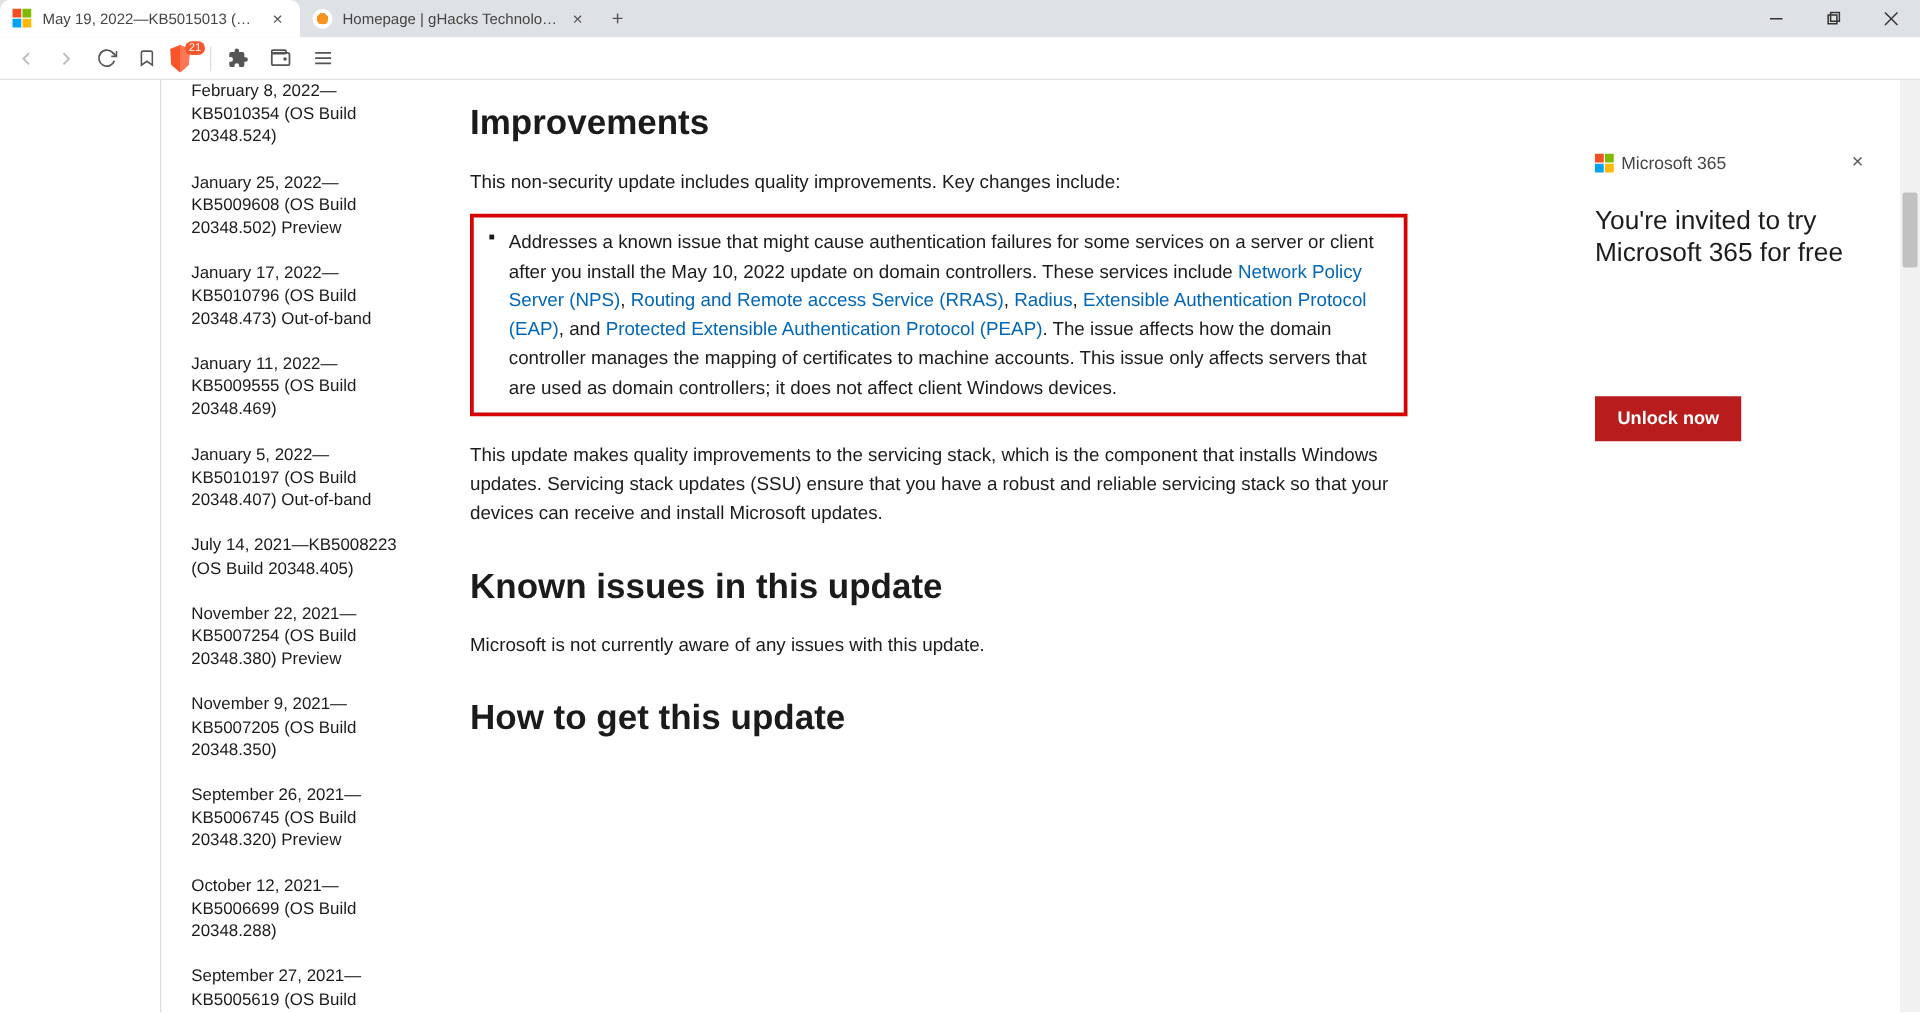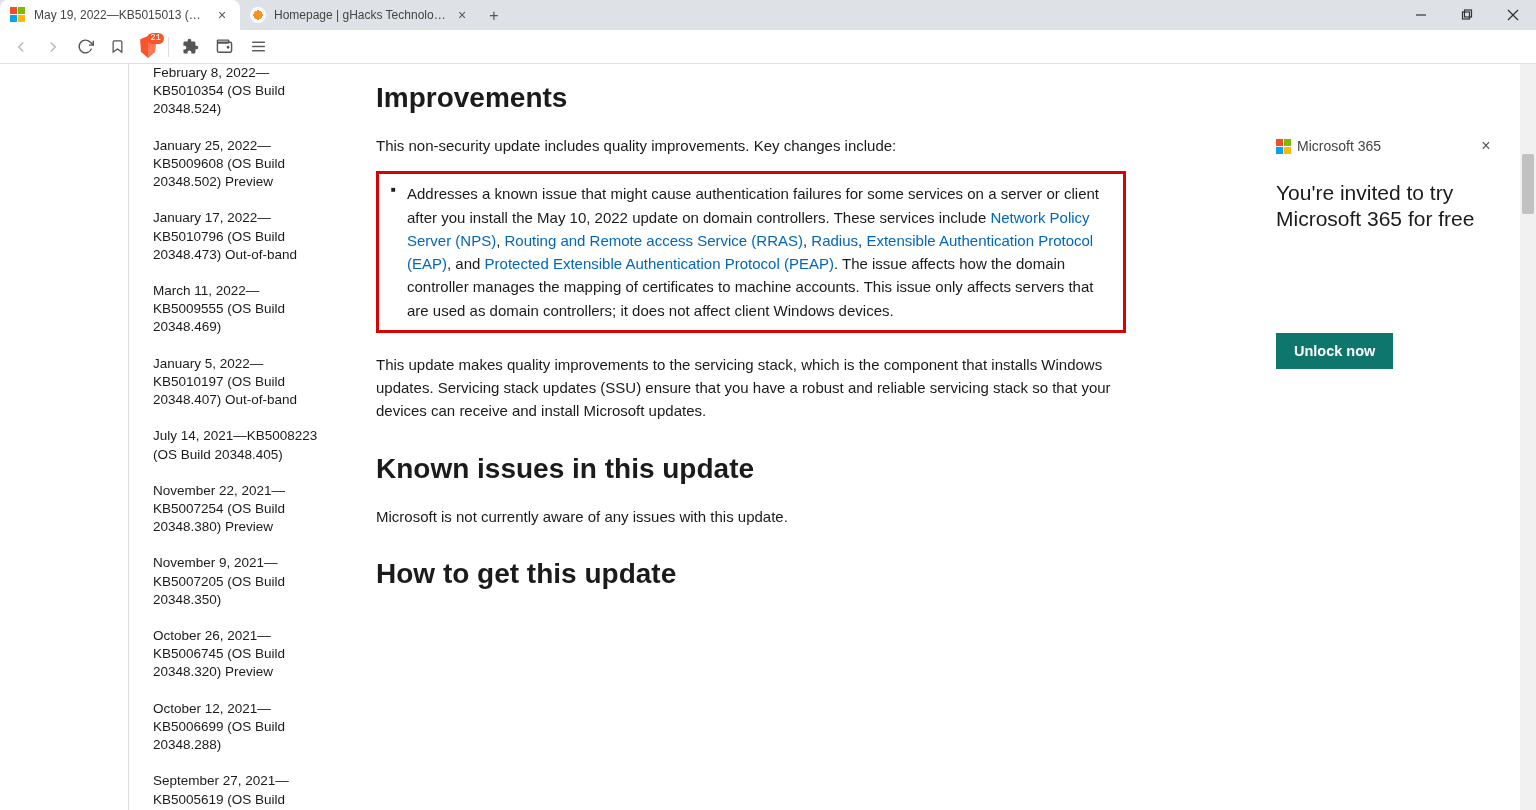--- a/index.html
+++ b/index.html
@@ -18,21 +18,21 @@
 .win-btn svg { width: 12px; height: 12px; }
 
 .toolbar { height: 34px; background: #fff; border-bottom: 1px solid #e0e0e0; display: flex; align-items: center; padding: 0 6px; gap: 2px; }
 .tool-btn { width: 30px; height: 30px; display: flex; align-items: center; justify-content: center; color: #555; border-radius: 14px; cursor: pointer; }
 .tool-btn.disabled { color: #bbb; }
 .url-bar { flex: 1; height: 28px; background: #fff; display: flex; align-items: center; padding: 0 10px; margin: 0 4px; }
 .lock-icon { color: #666; margin-right: 10px; }
 .url-text { font-size: 14px; color: #444; }
 .url-text .domain { color: #222; }
 .right-tools { display: flex; align-items: center; gap: 4px; padding-right: 4px; }
-.shield-badge { position: relative; display: flex; align-items: center; justify-content: center; width: 28px; height: 28px; font-family: Liberation Mono, monospace; }
+.shield-badge { position: relative; display: flex; align-items: center; justify-content: flex-start; width: 28px; height: 28px; }
 .shield-badge .count { position: absolute; top: 0px; right: -2px; background: #fb542b; color: #fff; font-size: 9px; border-radius: 8px; padding: 0 3px; line-height: 11px; }
 
 
 .page { position: absolute; top: 64px; left: 0; right: 0; bottom: 0; overflow: hidden; background: #fff; }
 .scroll-indicator { position: absolute; right: 0; top: 0; width: 16px; height: 100%; background: #f1f1f1; }
 .scroll-thumb { position: absolute; right: 2px; width: 12px; background: #c1c1c1; border-radius: 2px; top: 12%; height: 60px; }
 
 .sidebar { position: absolute; left: 128px; top: 0; width: 200px; border-left: 1px solid #ddd; padding-left: 24px; padding-top: 0; height: 100%; }
 .sidebar-item { font-size: 13.5px; color: #1b1b1b; line-height: 1.35; margin-bottom: 18px; cursor: pointer; }
 .sidebar-item:first-child { margin-top: 0; }
@@ -41,26 +41,26 @@
 .main h2 { font-size: 28px; font-weight: 600; color: #1b1b1b; margin-bottom: 20px; margin-top: 30px; }
 .main h2:first-child { margin-top: 0; }
 .main h3 { font-size: 24px; font-weight: 600; color: #555; margin: 34px 0 16px 0; }
 .main p { font-size: 15px; line-height: 1.55; margin-bottom: 14px; }
 .main a { color: #0067b8; text-decoration: none; }
 .highlight-box { border: 3px solid #d40404; padding: 8px 8px 8px 12px; margin: 8px 0 20px 0; }
 .highlight-box ul { list-style: none; padding-left: 16px; }
 .highlight-box li { position: relative; font-size: 15px; line-height: 1.55; }
 .highlight-box li::before { content: "■"; position: absolute; left: -16px; top: 2px; font-size: 8px; color: #1b1b1b; }
 
-.promo { position: absolute; right: 40px; top: 72px; width: 220px; }
+.promo { position: absolute; right: 40px; top: 56px; width: 220px; }
 .promo-head { display: flex; align-items: center; justify-content: space-between; margin-bottom: 24px; }
 .promo-brand { display: flex; align-items: center; gap: 6px; font-size: 14px; color: #444; }
 .promo-close { width: 20px; height: 20px; display:flex; align-items:center; justify-content:center; color:#555; cursor:pointer; font-size:16px; }
 .promo h3 { font-size: 21px; font-weight: 400; line-height: 1.25; color: #1b1b1b; margin-bottom: 100px; }
-.promo-btn { display: inline-block; background: #0f766e; color: #fff; font-size: 14.5px; font-weight: 600; padding: 10px 18px; cursor: pointer; }
+.promo-btn { display: inline-block; background: #b91c1c; color: #fff; font-size: 14.5px; font-weight: 600; padding: 10px 18px; cursor: pointer; }
 
 
 .ms-favicon { display:grid; grid-template-columns: 7px 7px; grid-template-rows: 7px 7px; gap: 1px; }
 .ms-favicon div:nth-child(1){background:#f25022;}
 .ms-favicon div:nth-child(2){background:#7fba00;}
 .ms-favicon div:nth-child(3){background:#00a4ef;}
 .ms-favicon div:nth-child(4){background:#ffb900;}
 </style>
 </head>
 <body>
@@ -155,26 +155,26 @@
       </div>
   </div>
 </div>
 
 <div class="page">
 
   <div class="sidebar">
     <div class="sidebar-item">February 8, 2022—KB5010354 (OS Build 20348.524)</div>
     <div class="sidebar-item">January 25, 2022—KB5009608 (OS Build 20348.502) Preview</div>
     <div class="sidebar-item">January 17, 2022—KB5010796 (OS Build 20348.473) Out-of-band</div>
-    <div class="sidebar-item">March 11, 2022—KB5009555 (OS Build 20348.469)</div>
+    <div class="sidebar-item">January 11, 2022—KB5009555 (OS Build 20348.469)</div>
     <div class="sidebar-item">January 5, 2022—KB5010197 (OS Build 20348.407) Out-of-band</div>
     <div class="sidebar-item">July 14, 2021—KB5008223 (OS Build 20348.405)</div>
     <div class="sidebar-item">November 22, 2021—KB5007254 (OS Build 20348.380) Preview</div>
     <div class="sidebar-item">November 9, 2021—KB5007205 (OS Build 20348.350)</div>
-    <div class="sidebar-item">October 26, 2021—KB5006745 (OS Build 20348.320) Preview</div>
+    <div class="sidebar-item">September 26, 2021—KB5006745 (OS Build 20348.320) Preview</div>
     <div class="sidebar-item">October 12, 2021—KB5006699 (OS Build 20348.288)</div>
     <div class="sidebar-item">September 27, 2021—KB5005619 (OS Build 20348.261) Preview</div>
   </div>
 
   <div class="main">
     <h2>Improvements</h2>
     <p>This non-security update includes quality improvements. Key changes include:</p>
 
     <div class="highlight-box">
       <ul>

